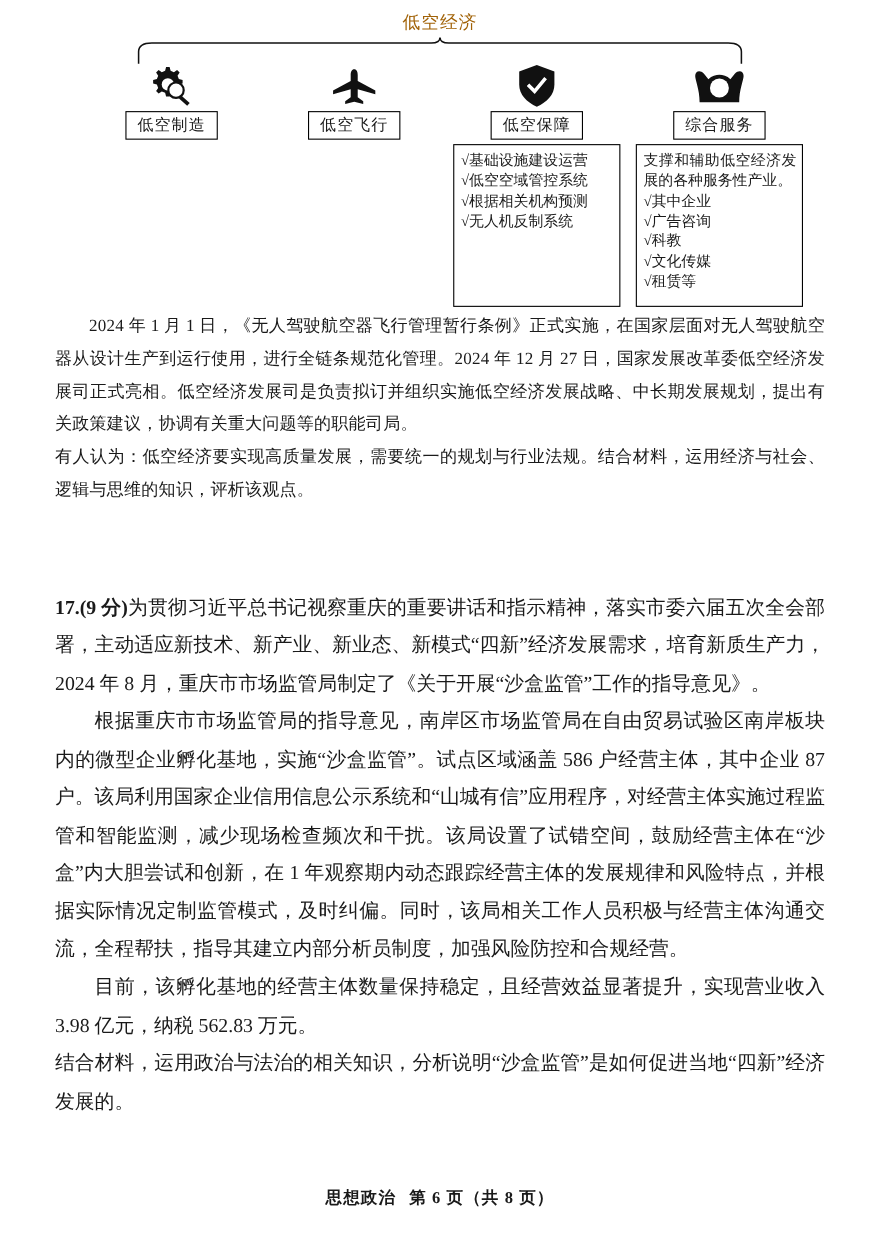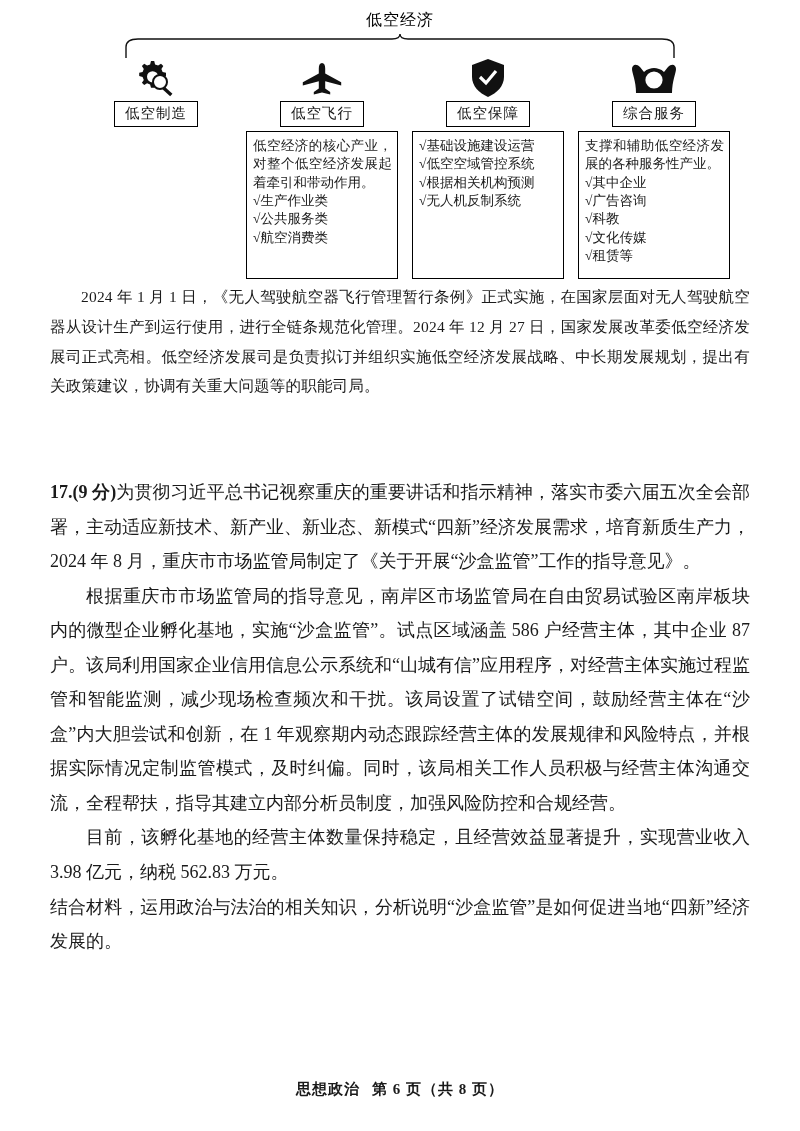--- a/index.html
+++ b/index.html
@@ -31,21 +31,21 @@
     padding-top: 10px;
     height: 272px;
     box-sizing: border-box;
   }
   .diagram-title {
     text-align: center;
     font-size: 16px;
     font-family: "Liberation Serif", serif;
     letter-spacing: 1px;
     margin: 0 0 2px 0;
-    color: #000000;
+    color: #a16207;
   }
   .brace {
     position: relative;
     height: 26px;
     width: 560px;
     margin: 0 auto;
   }
   .brace svg { display: block; }
 
   .cols {
@@ -166,26 +166,20 @@
         <div class="col-head">低空制造</div>
       </div>
 
       <div class="col">
         <div class="col-icon">
           <svg width="48" height="40" viewBox="0 0 48 40">
             <path fill="#111" d="M24 4 c2.2 0 3.2 2.2 3.2 5.4 l0 5.2 16 8.6 0 3.4 -16-4.4 0 7.2 5 3.6 0 2.6 -8.2-2 -8.2 2 0-2.6 5-3.6 0-7.2 -16 4.4 0-3.4 16-8.6 0-5.2 C20.8 6.2 21.8 4 24 4 z"></path>
           </svg>
         </div>
         <div class="col-head">低空飞行</div>
-        <div class="col-body">
-          <div class="para">低空经济的核心产业，对整个低空经济发展起着牵引和带动作用。</div>
-          <div class="item">√生产作业类</div>
-          <div class="item">√公共服务类</div>
-          <div class="item">√航空消费类</div>
-        </div>
       </div>
 
       <div class="col">
         <div class="col-icon">
           <svg width="40" height="42" viewBox="0 0 40 42">
             <path fill="#111" d="M20 2 L36 8 L36 20 C36 29 29 36 20 40 C11 36 4 29 4 20 L4 8 Z"></path>
             <path fill="none" stroke="#fff" stroke-width="3.2" d="M12 20 L18 26 L28 14"></path>
           </svg>
         </div>
         <div class="col-head">低空保障</div>
@@ -213,20 +207,21 @@
           <div class="item">√文化传媒</div>
           <div class="item">√租赁等</div>
         </div>
       </div>
 
     </div>
   </div>
 
   <div class="body-text">
     <p class="p-indent" style="margin:10px 0 0 0;">2024 年 1 月 1 日，《无人驾驶航空器飞行管理暂行条例》正式实施，在国家层面对无人驾驶航空器从设计生产到运行使用，进行全链条规范化管理。2024 年 12 月 27 日，国家发展改革委低空经济发展司正式亮相。低空经济发展司是负责拟订并组织实施低空经济发展战略、中长期发展规划，提出有关政策建议，协调有关重大问题等的职能司局。</p>
+    <p class="p-flush" style="margin:0;">有人认为：低空经济要实现高质量发展，需要统一的规划与行业法规。结合材料，运用经济与社会、逻辑与思维的知识，评析该观点。</p>
   </div>
 
   <div class="gap-large"></div>
 
   <div class="q-block">
     <p class="q-first" style="margin:0;">
       <span class="q-num">17.</span><span class="q-num">(9 分)</span><span>为贯彻习近平总书记视察重庆的重要讲话和指示精神，落实市委六届五次全会部署，主动适应新技术、新产业、新业态、新模式“四新”经济发展需求，培育新质生产力，2024 年 8 月，重庆市市场监管局制定了《关于开展“沙盒监管”工作的指导意见》。</span>
     </p>
     <p class="p-indent" style="margin:0;">根据重庆市市场监管局的指导意见，南岸区市场监管局在自由贸易试验区南岸板块内的微型企业孵化基地，实施“沙盒监管”。试点区域涵盖 586 户经营主体，其中企业 87 户。该局利用国家企业信用信息公示系统和“山城有信”应用程序，对经营主体实施过程监管和智能监测，减少现场检查频次和干扰。该局设置了试错空间，鼓励经营主体在“沙盒”内大胆尝试和创新，在 1 年观察期内动态跟踪经营主体的发展规律和风险特点，并根据实际情况定制监管模式，及时纠偏。同时，该局相关工作人员积极与经营主体沟通交流，全程帮扶，指导其建立内部分析员制度，加强风险防控和合规经营。</p>
     <p class="p-indent" style="margin:0;">目前，该孵化基地的经营主体数量保持稳定，且经营效益显著提升，实现营业收入 3.98 亿元，纳税 562.83 万元。</p>

